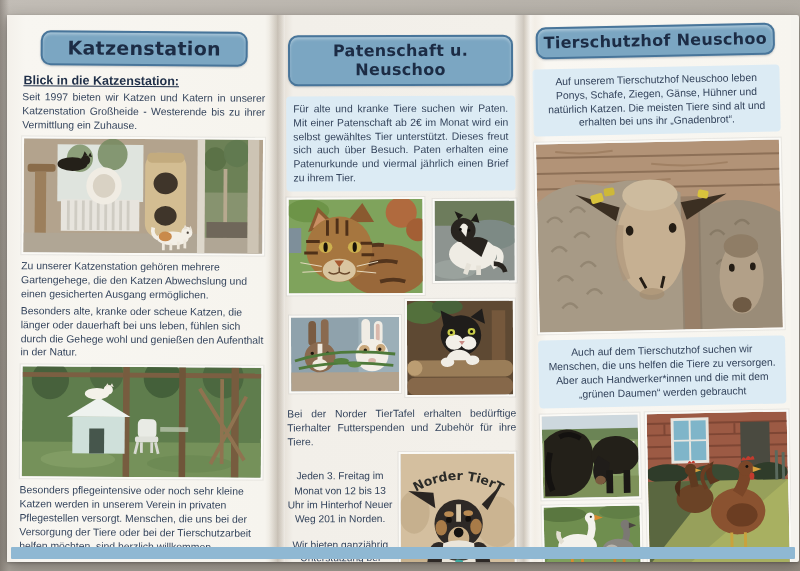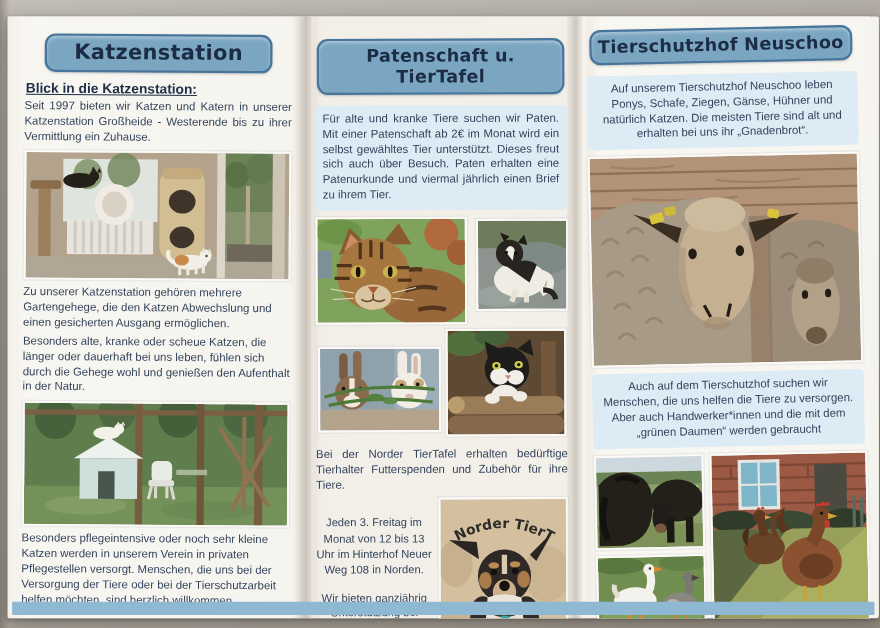--- a/index.html
+++ b/index.html
@@ -147,21 +147,21 @@
             <rect x="148" y="62" width="30" height="5" fill="#b8c4ad" opacity=".8"></rect>
           </svg>
         </figure>
 
         <p class="body">Besonders pflegeintensive oder noch sehr kleine Katzen werden in unserem Verein in privaten Pflegestellen versorgt. Menschen, die uns bei der Versorgung der Tiere oder bei der Tierschutzarbeit helfen möchten, sind herzlich willkommen.</p>
       </div>
     </section>
 
     <section class="panel panel-mid">
       <div class="tilt-m">
-        <div class="pill pill-m">Patenschaft u. TierTafel</div>
+        <div class="pill pill-m">Patenschaft u. Neuschoo</div>
         <p class="body just box">Für alte und kranke Tiere suchen wir Paten. Mit einer Patenschaft ab 2€ im Monat wird ein selbst gewähltes Tier unterstützt. Dieses freut sich auch über Besuch. Paten erhalten eine Patenurkunde und viermal jährlich einen Brief zu ihrem Tier.</p>
 
         <div class="collage" style="height:202px; margin-top:6px">
           <figure class="photo" style="left:0;top:0;width:138px;height:98px">
             <svg viewBox="0 0 138 98" preserveAspectRatio="none">
               <rect width="138" height="98" fill="#7fa35c"></rect>
               <circle cx="116" cy="14" r="16" fill="#b06a3e"></circle>
               <circle cx="133" cy="32" r="12" fill="#a35f35"></circle>
               <ellipse cx="20" cy="12" rx="22" ry="12" fill="#6d9448"></ellipse>
               <rect x="0" y="30" width="13" height="26" fill="#7e8f9a"></rect>
@@ -248,21 +248,21 @@
               <ellipse cx="42" cy="64" rx="7" ry="5" fill="#f0ede5"></ellipse>
               <ellipse cx="68" cy="62" rx="7" ry="5" fill="#f0ede5"></ellipse>
             </svg>
           </figure>
         </div>
 
         <p class="body just" style="margin-top:8px">Bei der Norder TierTafel erhalten bedürftige Tierhalter Futterspenden und Zubehör für ihre Tiere.</p>
 
         <div class="mid-bottom">
           <div class="txtcol">
-            <p class="body ctr sched">Jeden 3. Freitag im Monat von 12 bis 13 Uhr im Hinterhof Neuer Weg 108 in Norden.</p>
+            <p class="body ctr sched">Jeden 3. Freitag im Monat von 12 bis 13 Uhr im Hinterhof Neuer Weg 201 in Norden.</p>
             <p class="body ctr kastr">Wir bieten ganzjährig Unterstützung bei Kastrationen herrenloser, scheuer Katzen und den Katzen bedürftiger Tierhalter.</p>
           </div>
           <figure class="photo" style="width:118px;height:142px;flex:none">
             <svg viewBox="0 0 118 142" preserveAspectRatio="none">
               <rect width="118" height="142" fill="#d4bf9f"></rect>
               <ellipse cx="20" cy="120" rx="26" ry="18" fill="#c5ad88" opacity=".7"></ellipse>
               <ellipse cx="100" cy="70" rx="22" ry="26" fill="#c5ad88" opacity=".6"></ellipse>
               <ellipse cx="14" cy="60" rx="16" ry="22" fill="#bda684" opacity=".6"></ellipse>
               <ellipse cx="104" cy="130" rx="24" ry="14" fill="#b79f7d" opacity=".7"></ellipse>
               <polygon points="36,56 8,38 34,40" fill="#2a2522"></polygon>

